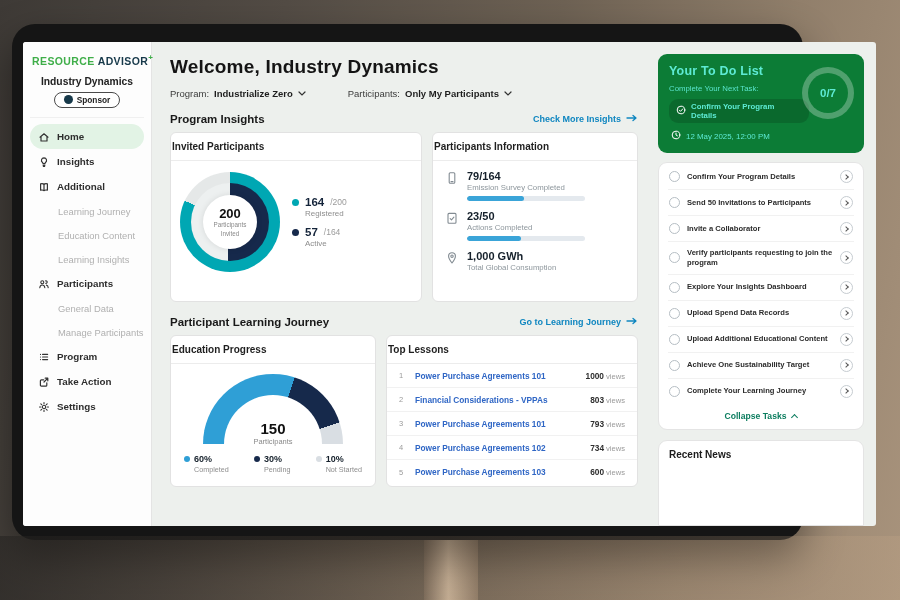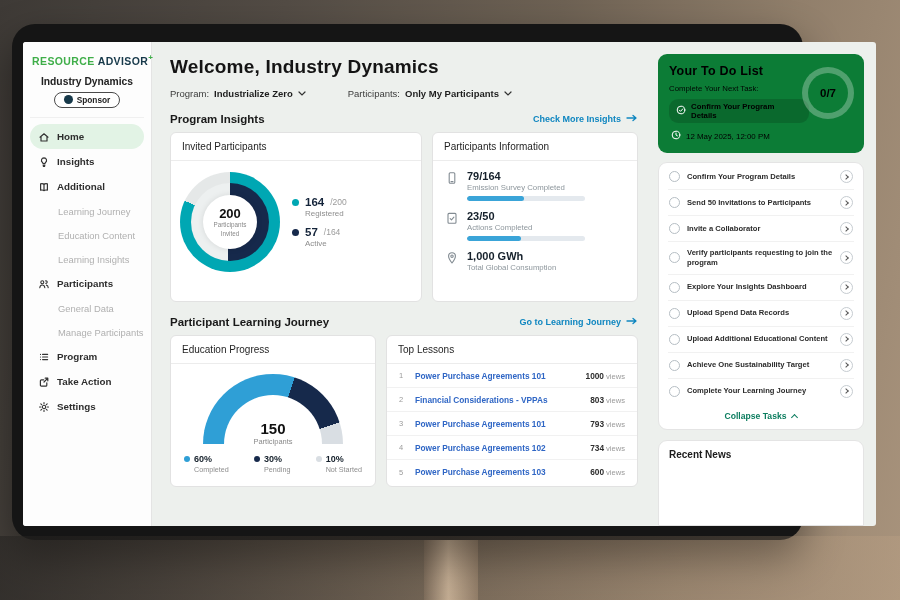--- a/index.html
+++ b/index.html
@@ -44,21 +44,21 @@
   .f-value { font-weight:700; margin-left:5px; color:#1e1e1e; }
   .f-chev { margin-left:5px; display:flex; }
 
   .sec-head { display:flex; justify-content:space-between; align-items:center; margin:14px 0 7px; }
   .sec-title { font-size:11.5px; font-weight:700; color:#191919; }
   .sec-link { display:flex; align-items:center; gap:5px; font-size:9px; font-weight:700; color:#0f86c0;
     cursor:pointer; text-decoration:none; }
 
   .cards-row { display:flex; gap:10px; }
   .card { background:#fff; border:1px solid #e2e2e2; border-radius:6px; overflow:hidden; }
-  .card-title { padding:8px 11px; font-size:10px; font-weight:400; color:#1f1f1f; border-bottom:1px solid #ececec; }
+  .card-title { padding:8px 1px; font-size:10px; font-weight:700; color:#1f1f1f; border-bottom:1px solid #ececec; }
 
   .card-invited { width:252px; height:170px; }
   .donut-wrap { display:flex; align-items:center; gap:12px; padding:11px 9px; }
   .donut { position:relative; width:100px; height:100px; border-radius:50%; flex:none; }
   .donut-inner { position:absolute; inset:11px; border-radius:50%; }
   .donut-center { position:absolute; inset:23px; background:#fff; border-radius:50%;
     display:flex; flex-direction:column; align-items:center; justify-content:center; box-shadow:0 0 6px rgba(0,0,0,.10); }
   .dc-value { font-size:13px; font-weight:700; color:#101010; }
   .dc-label { font-size:6.3px; color:#8a8a8a; text-align:center; line-height:1.3; width:44px; }
   .lg-item { margin:8px 0; }
@@ -93,21 +93,21 @@
   .card-lessons { flex:1; height:152px; }
   .lesson { display:flex; align-items:center; gap:8px; padding:5px 12px; border-bottom:1px solid #f1f1f1; min-height:24px; }
   .lesson:last-child { border-bottom:none; }
   .l-rank { font-size:7.5px; color:#9a9a9a; width:8px; flex:none; }
   .l-title { flex:1; font-size:8.3px; font-weight:700; color:#2f66c5; cursor:pointer; }
   .l-views { font-size:8.3px; color:#2e2e2e; font-weight:700; white-space:nowrap; }
   .l-views .unit { font-weight:400; color:#9a9a9a; font-size:7.6px; margin-left:2px; }
 
   
   .rightcol { width:224px; flex:none; padding:12px 12px 0 6px; display:flex; flex-direction:column; }
-  .todo-hero { position:relative; background:#0c7c36; border-radius:9px; padding:10px 11px 11px; color:#000000; }
+  .todo-hero { position:relative; background:#0c7c36; border-radius:9px; padding:10px 11px 11px; color:#5eead4; }
   .th-title { font-size:12.5px; font-weight:700; letter-spacing:.2px; }
   .th-sub { font-size:7.8px; margin-top:6px; opacity:.95; }
   .th-task { display:flex; align-items:center; gap:5px; margin-top:6px; background:rgba(0,0,0,.15);
     border-radius:9px; padding:3px 7px; width:fit-content; max-width:140px; font-size:7.8px; font-weight:700; cursor:pointer; }
   .th-time { display:flex; align-items:center; gap:5px; margin-top:7px; font-size:7.9px; padding-left:2px; }
   .th-ring { position:absolute; right:10px; top:13px; width:52px; height:52px; border-radius:50%;
     background:conic-gradient(rgba(255,255,255,.28) 0 360deg); display:flex; align-items:center; justify-content:center; }
   .th-ring-inner { width:40px; height:40px; border-radius:50%; background:#0c7c36;
     display:flex; align-items:center; justify-content:center; font-size:11.5px; font-weight:700; }
 

